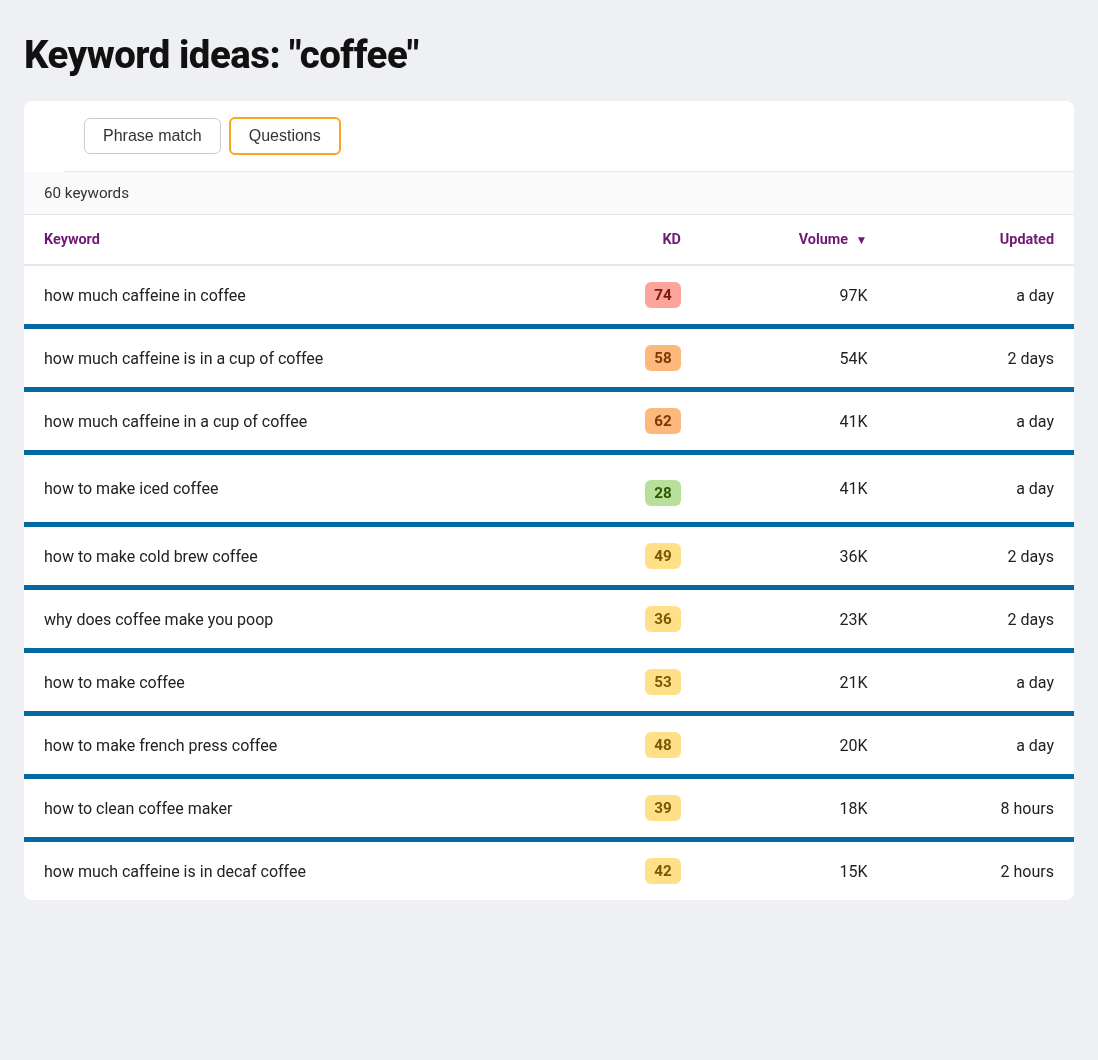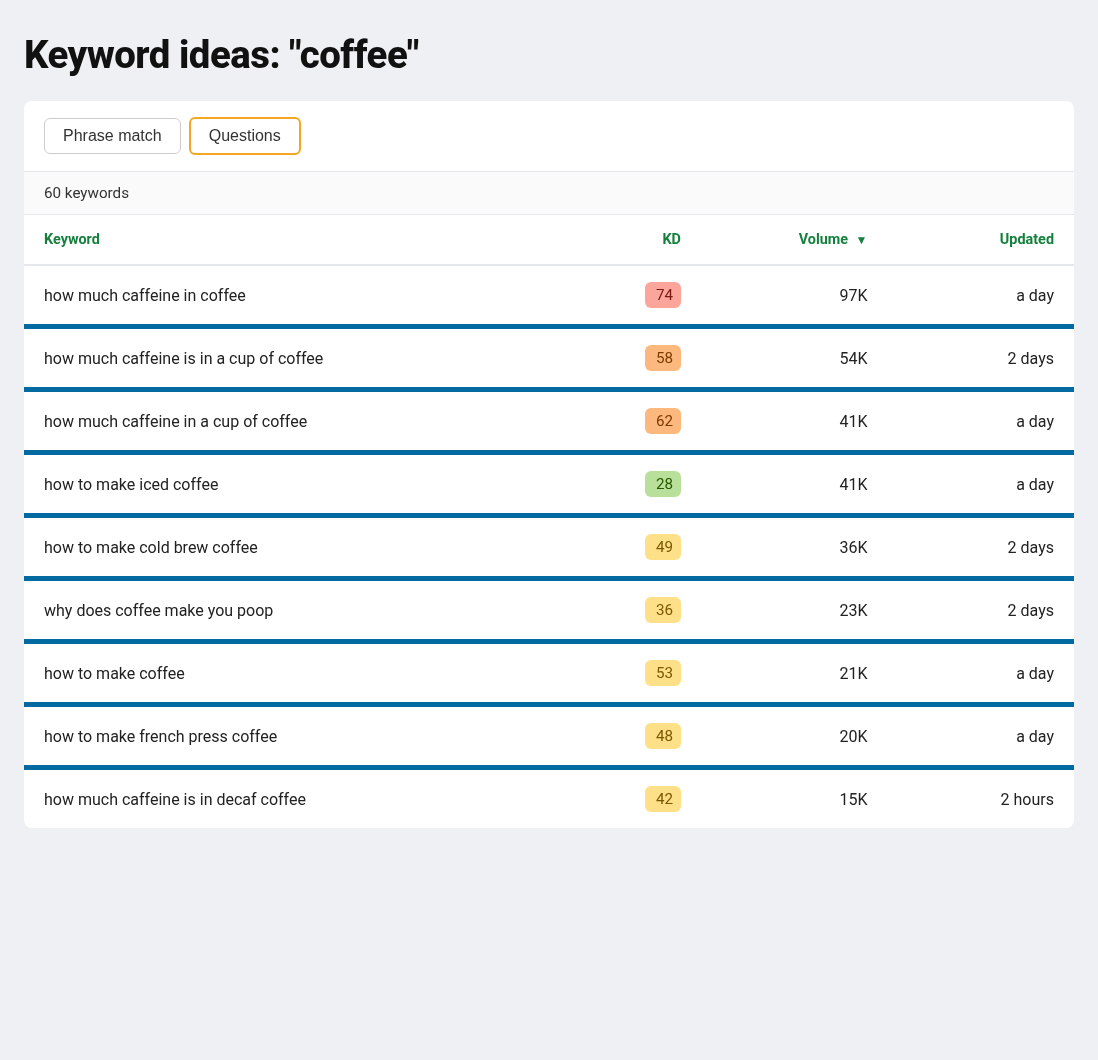--- a/index.html
+++ b/index.html
@@ -24,20 +24,21 @@
       background: #fff;
       border-radius: 8px;
       overflow: hidden;
     }
     .tabs-row {
       display: flex;
       align-items: center;
       gap: 8px;
       padding: 16px 20px;
       border-bottom: 1px solid #e5e7eb;
+      margin-left: 40px;
     }
     .tab {
       padding: 8px 18px;
       border-radius: 6px;
       font-size: 1rem;
       cursor: pointer;
       font-weight: 400;
       border: 2px solid transparent;
       background: transparent;
       color: #333;
@@ -68,21 +69,21 @@
       border-collapse: collapse;
     }
     thead tr {
       border-bottom: 2px solid #e5e7eb;
     }
     thead th {
       padding: 16px 20px;
       text-align: left;
       font-size: 0.9rem;
       font-weight: 700;
-      color: #15803d;
+      color: #701a75;
       margin-left: 20px;
     }
     thead th.col-kd,
     thead th.col-volume,
     thead th.col-updated {
       text-align: right;
     }
     thead th.col-kd { min-width: 80px; }
     thead th.col-volume { min-width: 110px; }
     thead th.col-updated { min-width: 110px; }
@@ -107,27 +108,28 @@
     }
     tbody td.col-volume,
     tbody td.col-updated {
       text-align: right;
     }
     .kd-badge {
       display: inline-block;
       min-width: 36px;
       padding: 4px 8px;
       border-radius: 6px;
-      font-weight: 400;
+      font-weight: 700;
       font-size: 0.95rem;
+      text-align: center;
     }
     .kd-red    { background: #fca59a; color: #7b1a10; }
     .kd-orange { background: #fdb97d; color: #7a3a00; }
     .kd-yellow { background: #fde087; color: #7a5900; }
-    .kd-green  { background: #b8e09a; color: #2a5a00; }
+    .kd-green  { background: #b8e09a; color: #2a5a00; margin-top: 9px; }
   </style>
 </head>
 <body>
 
 <div class="page-wrapper">
   <h1 class="page-title">Keyword ideas: "coffee"</h1>
 
   <div class="card">
 
     <div class="tabs-row">
@@ -193,20 +195,26 @@
               <td class="col-volume">21K</td>
               <td class="col-updated">a day</td>
             </tr>
             <tr>
               <td>how to make french press coffee</td>
               <td class="col-kd"><span class="kd-badge kd-yellow">48</span></td>
               <td class="col-volume">20K</td>
               <td class="col-updated">a day</td>
             </tr>
             <tr>
+              <td>how to clean coffee maker</td>
+              <td class="col-kd"><span class="kd-badge kd-yellow">39</span></td>
+              <td class="col-volume">18K</td>
+              <td class="col-updated">8 hours</td>
+            </tr>
+            <tr>
               <td>how much caffeine is in decaf coffee</td>
               <td class="col-kd"><span class="kd-badge kd-yellow">42</span></td>
               <td class="col-volume">15K</td>
               <td class="col-updated">2 hours</td>
             </tr>
           </tbody>
       </table>
     </div>
   </div>
 </div>

